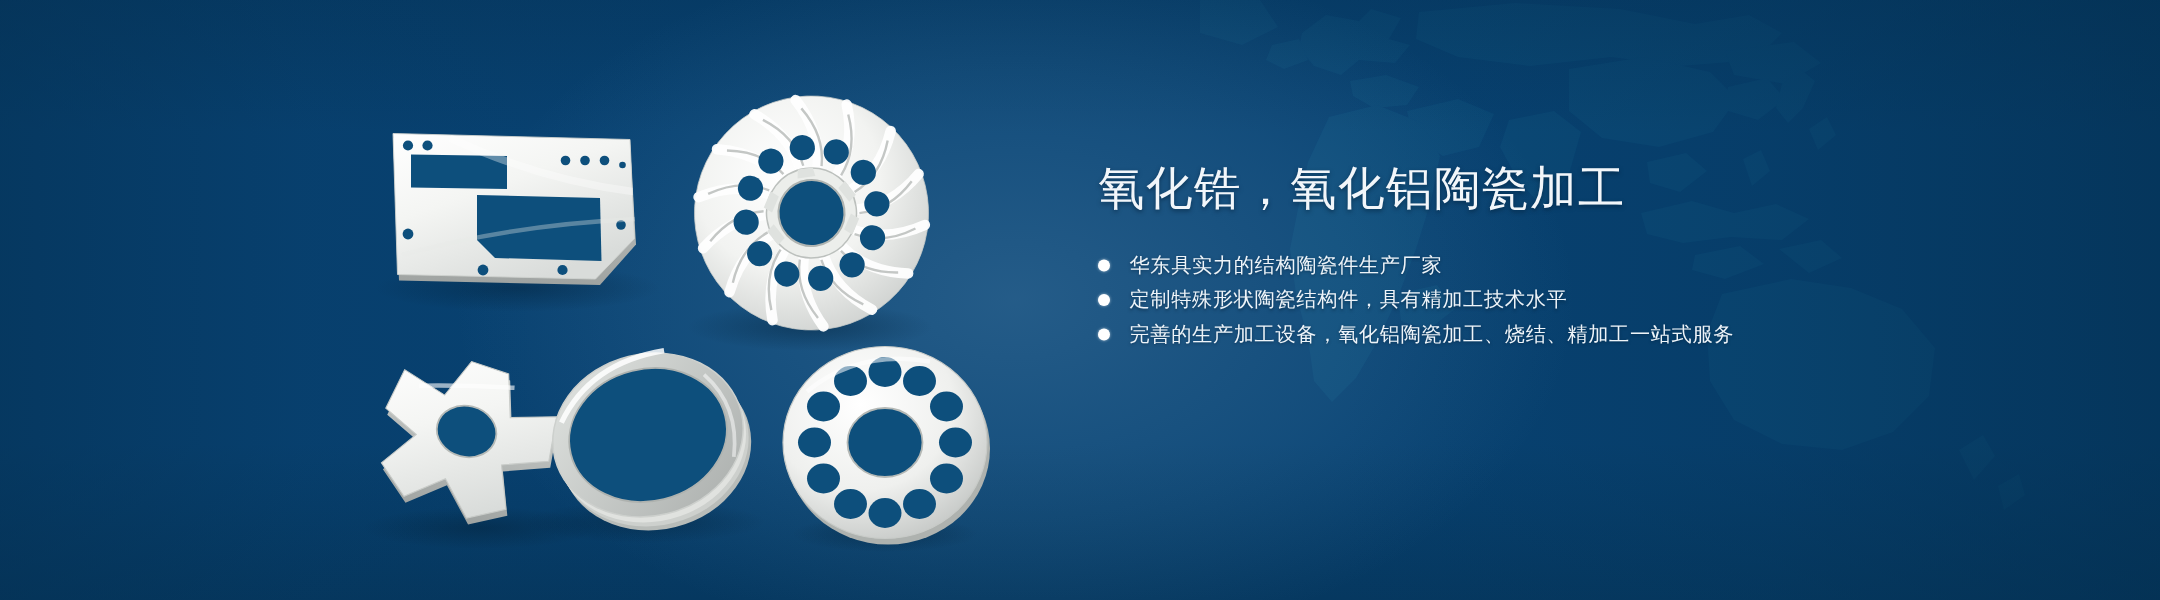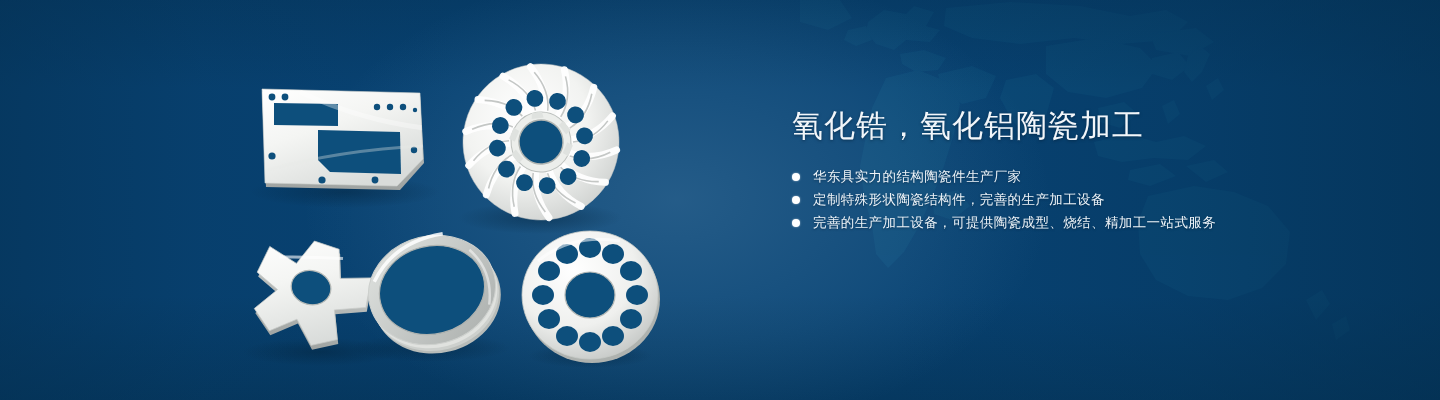--- a/index.html
+++ b/index.html
@@ -41,21 +41,21 @@
     pointer-events:none;
   }
 
   
   .products{position:absolute;left:0;top:0;width:720px;height:400px;}
   .products svg{display:block;}
 
   
   .copy{
     position:absolute;
-    left:792px;top:104px;
+    left:732px;top:104px;
     width:620px;
   }
   .headline{
     margin:0;
     font-size:31px;
     line-height:44px;
     font-weight:400;
     color:#f2f6fa;
     letter-spacing:1px;
     text-shadow:0 1px 3px rgba(2,28,50,.55);
@@ -324,22 +324,22 @@
 
   <div class="copy">
     <h1 class="headline">氧化锆，氧化铝陶瓷加工</h1>
     <ul class="bullets">
       <li>
         <span class="dot"></span>
         <span>华东具实力的结构陶瓷件生产厂家</span>
       </li>
       <li>
         <span class="dot"></span>
-        <span>定制特殊形状陶瓷结构件，完善的生产加工设备</span>
+        <span>定制特殊形状陶瓷结构件，具有精加工技术水平</span>
       </li>
       <li>
         <span class="dot"></span>
-        <span>完善的生产加工设备，可提供陶瓷成型、烧结、精加工一站式服务</span>
+        <span>完善的生产加工设备，氧化铝陶瓷加工、烧结、精加工一站式服务</span>
       </li>
     </ul>
   </div>
 
 </div>
 
 </body></html>

